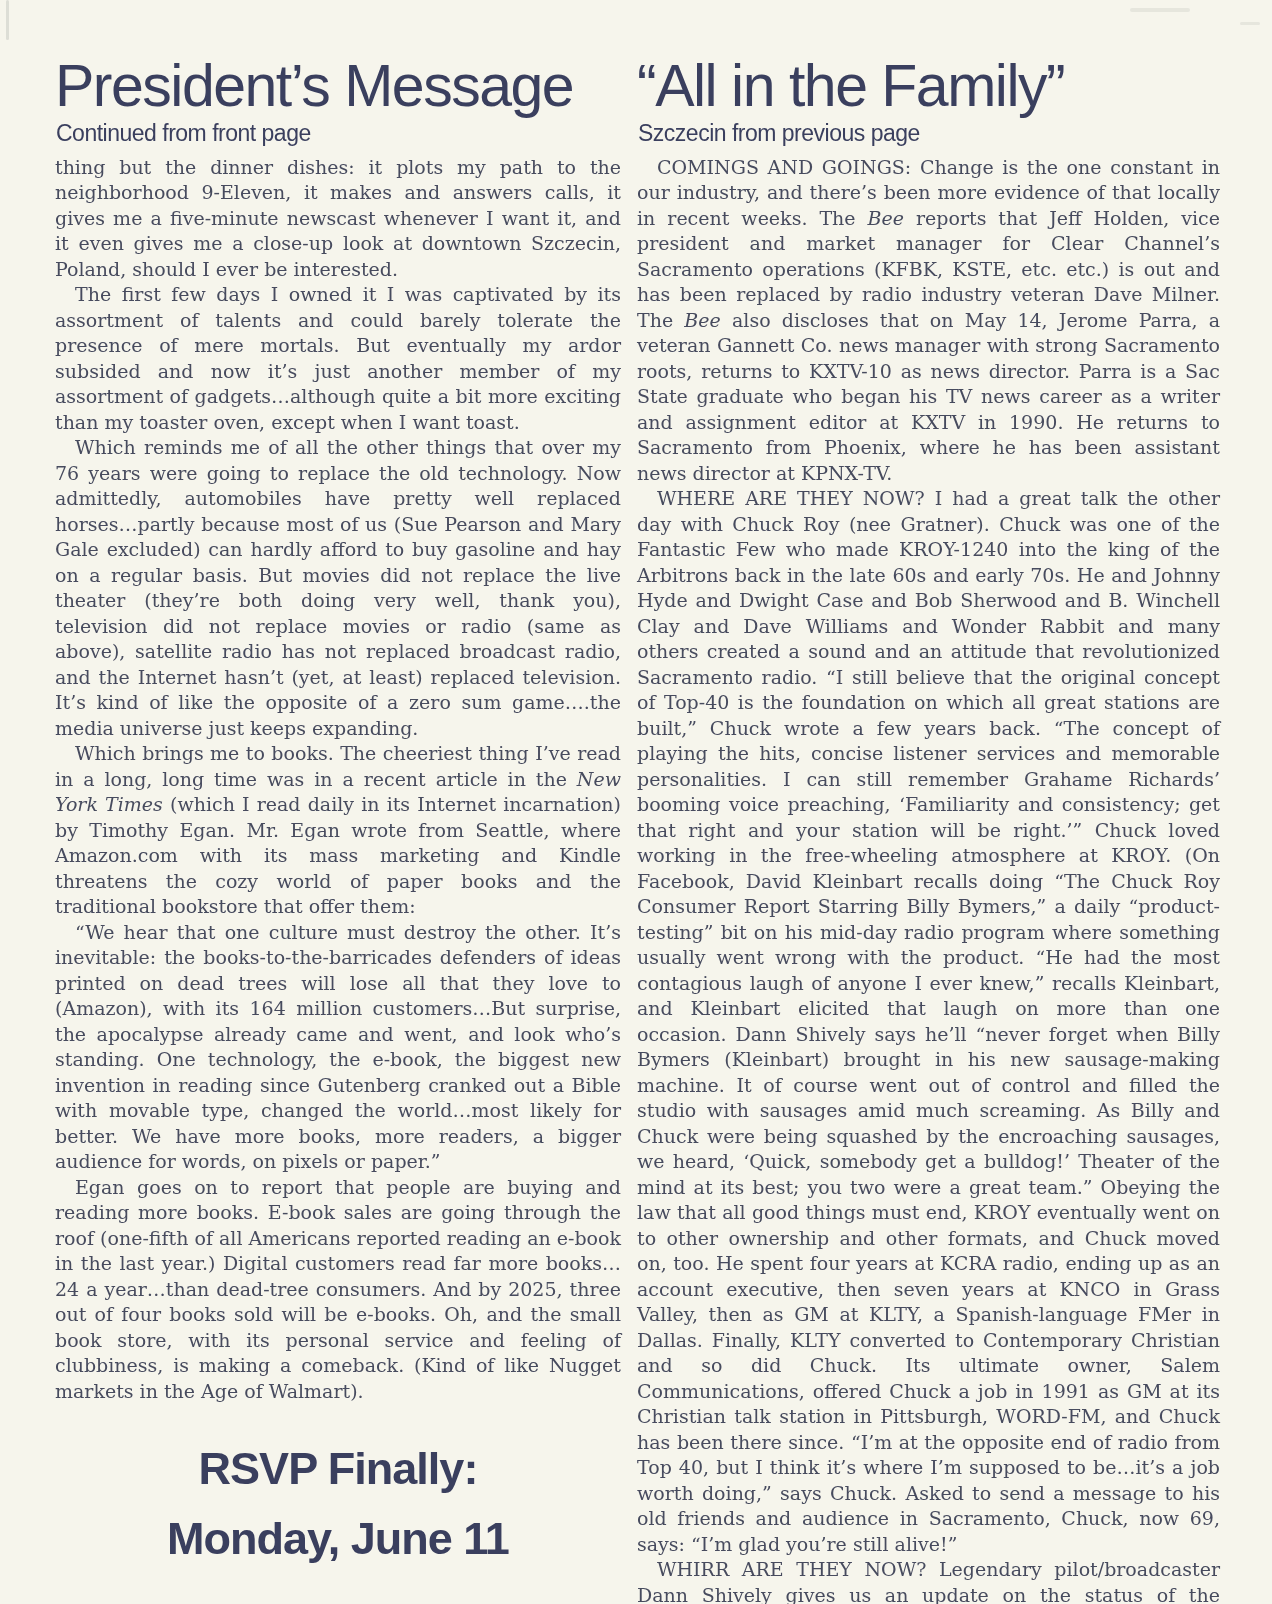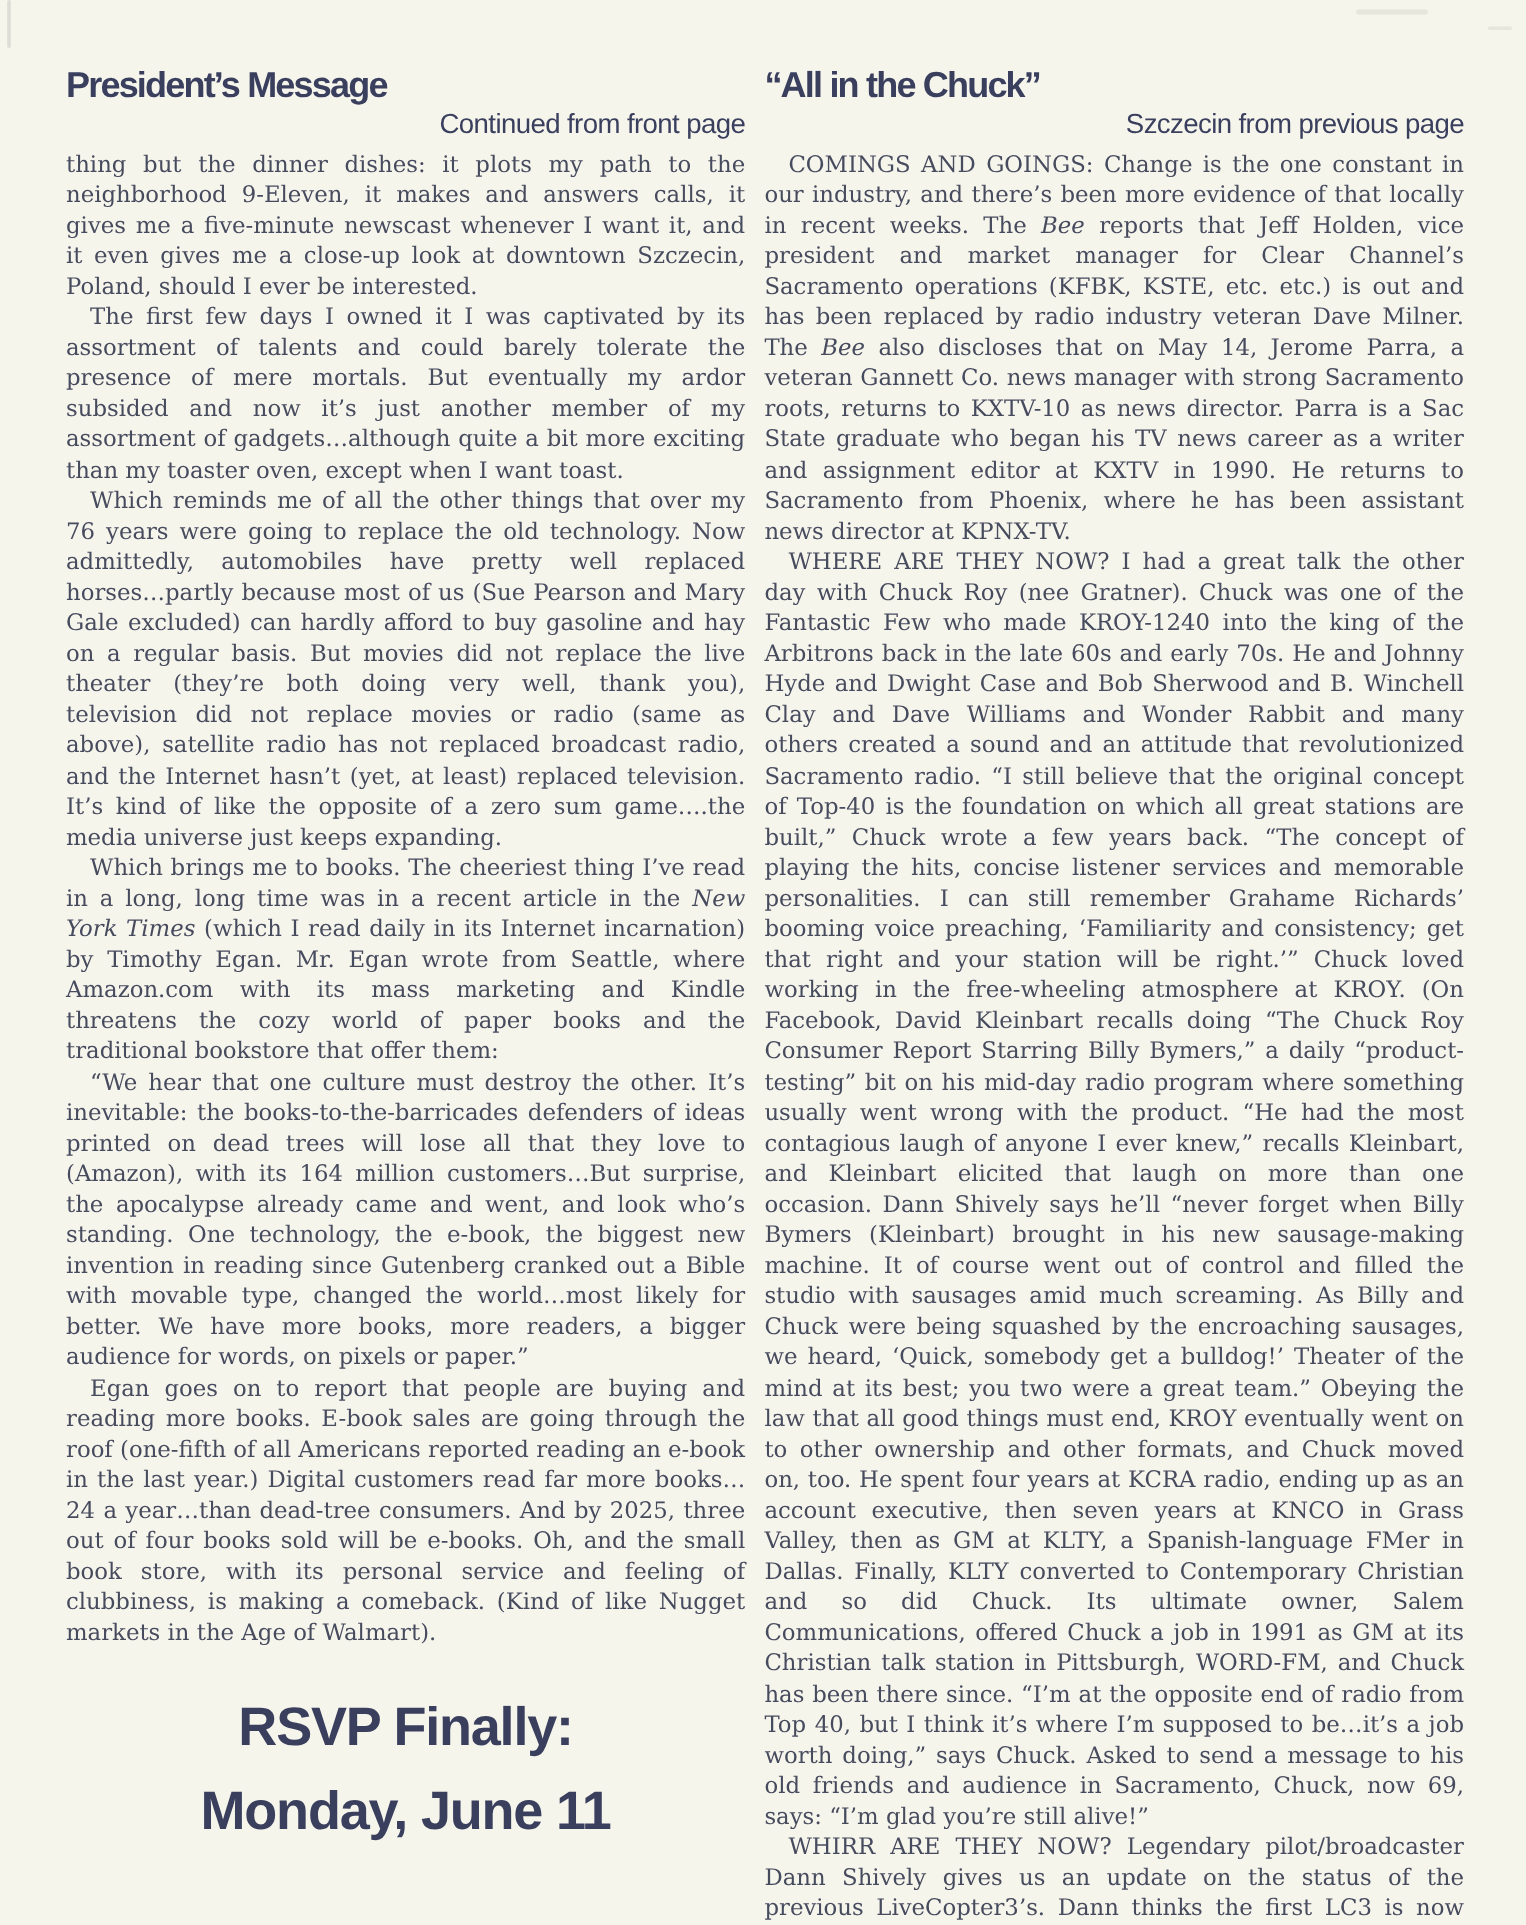--- a/index.html
+++ b/index.html
@@ -27,33 +27,32 @@
     gap: 16px;
   }
   .col {
     box-sizing: border-box;
   }
   .col-left  { width: 566px; flex: 0 0 566px; }
   .col-right { width: 583px; flex: 0 0 583px; }
   h1.col-title {
     margin: 0 0 2px 0;
     font-family: "Liberation Sans", sans-serif;
-    font-weight: bold;
-    font-size: 30px;
+    font-weight: normal;
+    font-size: 59px;
     letter-spacing: -1.5px;
     color: var(--heading);
     line-height: 1.05;
   }
   .col-subtitle {
     font-family: "Liberation Sans", sans-serif;
     font-size: 23px;
     letter-spacing: -0.5px;
     color: var(--heading);
     margin: 2px 0 8px 1px;
-    text-align: right;
   }
   .body-text p {
     margin: 0;
     font-size: 19px;
     line-height: 25.5px;
     text-align: justify;
     color: var(--ink);
   }
   .body-text p.indent { text-indent: 20px; }
   .body-text .b { font-weight: normal; }
@@ -100,21 +99,21 @@
           <p class="indent"><span>“We hear that one culture must destroy the other. It’s inevitable: the books-to-the-barricades defenders of ideas printed on dead trees will lose all that they love to (Amazon), with its 164 million customers…But surprise, the apocalypse already came and went, and look who’s standing. One technology, the e-book, the biggest new invention in reading since Gutenberg cranked out a Bible with movable type, changed the world…most likely for better. We have more books, more readers, a bigger audience for words, on pixels or paper.”</span></p>
           <p class="indent"><span>Egan goes on to report that people are buying and reading more books. E-book sales are going through the roof (one-fifth of all Americans reported reading an e-book in the last year.) Digital customers read far more books…24 a year…than dead-tree consumers. And by 2025, three out of four books sold will be e-books. Oh, and the small book store, with its personal service and feeling of clubbiness, is making a comeback. (Kind of like Nugget markets in the Age of Walmart).</span></p>
         </div>
       <div class="rsvp">
         <div>RSVP Finally:</div>
         <div>Monday, June 11</div>
       </div>
     </div>
 
     <div class="col col-right">
-      <h1 class="col-title">“All in the Chuck”</h1>
+      <h1 class="col-title">“All in the Family”</h1>
       <div class="col-subtitle">Szczecin from previous page</div>
       <div class="body-text">
           <p class="indent"><span class="b">COMINGS AND GOINGS:</span><span> Change is the one constant in our industry, and there’s been more evidence of that locally in recent weeks. The </span><span class="i">Bee</span><span> reports that </span><span class="b">Jeff Holden</span><span>, vice president and market manager for Clear Channel’s Sacramento operations (KFBK, KSTE, etc. etc.) is out and has been replaced by radio industry veteran Dave Milner. The </span><span class="i">Bee</span><span> also discloses that on May 14, </span><span class="b">Jerome Parra</span><span>, a veteran Gannett Co. news manager with strong Sacramento roots, returns to KXTV-10 as news director. Parra is a Sac State graduate who began his TV news career as a writer and assignment editor at KXTV in 1990. He returns to Sacramento from Phoenix, where he has been assistant news director at KPNX-TV.</span></p>
           <p class="indent"><span class="b">WHERE ARE THEY NOW?</span><span> I had a great talk the other day with </span><span class="b">Chuck Roy</span><span> (nee Gratner). Chuck was one of the Fantastic Few who made KROY-1240 into the king of the Arbitrons back in the late 60s and early 70s. He and </span><span class="b">Johnny Hyde</span><span> and </span><span class="b">Dwight Case</span><span> and </span><span class="b">Bob Sherwood</span><span> and </span><span class="b">B. Winchell Clay</span><span> and </span><span class="b">Dave Williams</span><span> and </span><span class="b">Wonder Rabbit</span><span> and many others created a sound and an attitude that revolutionized Sacramento radio. “I still believe that the original concept of Top-40 is the foundation on which all great stations are built,” Chuck wrote a few years back. “The concept of playing the hits, concise listener services and memorable personalities. I can still remember </span><span class="b">Grahame Richards</span><span>’ booming voice preaching, ‘Familiarity and consistency; get that right and your station will be right.’” Chuck loved working in the free-wheeling atmosphere at KROY. (On Facebook, </span><span class="b">David Kleinbart</span><span> recalls doing “The Chuck Roy Consumer Report Starring Billy Bymers,” a daily “product-testing” bit on his mid-day radio program where something usually went wrong with the product. “He had the most contagious laugh of anyone I ever knew,” recalls Kleinbart, and Kleinbart elicited that laugh on more than one occasion. </span><span class="b">Dann Shively</span><span> says he’ll “never forget when Billy Bymers (Kleinbart) brought in his new sausage-making machine. It of course went out of control and filled the studio with sausages amid much screaming. As Billy and Chuck were being squashed by the encroaching sausages, we heard, ‘Quick, somebody get a bulldog!’ Theater of the mind at its best; you two were a great team.” Obeying the law that all good things must end, KROY eventually went on to other ownership and other formats, and Chuck moved on, too. He spent four years at KCRA radio, ending up as an account executive, then seven years at KNCO in Grass Valley, then as GM at KLTY, a Spanish-language FMer in Dallas. Finally, KLTY converted to Contemporary Christian and so did Chuck. Its ultimate owner, Salem Communications, offered Chuck a job in 1991 as GM at its Christian talk station in Pittsburgh, WORD-FM, and Chuck has been there since. “I’m at the opposite end of radio from Top 40, but I think it’s where I’m supposed to be…it’s a job worth doing,” says Chuck. Asked to send a message to his old friends and audience in Sacramento, Chuck, now 69, says: “I’m glad you’re still alive!”</span></p>
           <p class="indent"><span class="b">WHIRR ARE THEY NOW?</span><span> Legendary pilot/broadcaster </span><span class="b">Dann Shively</span><span> gives us an update on the status of the previous LiveCopter3’s. Dann thinks the first LC3 is now doing crop duster duty, and its successor is flying over the skies of Los Angeles for KNBC and other stations. Its owner: Larry Welk, grandson of bandleader Lawrence Welk.</span></p>
         </div>
     </div>
 
   </div>
 </div>

